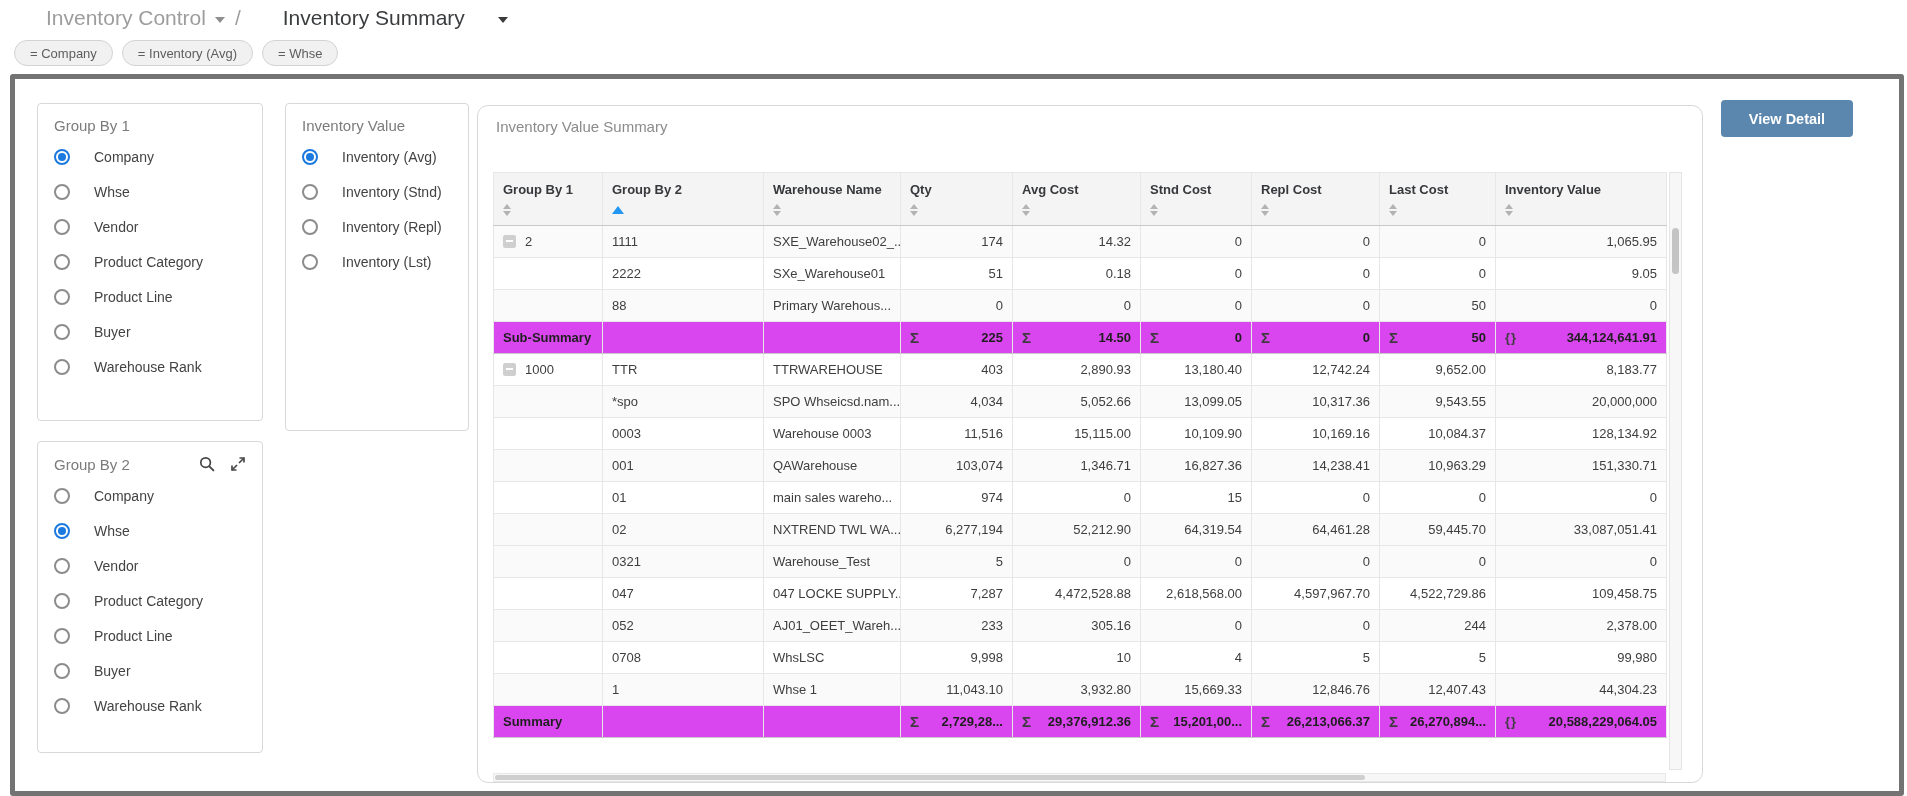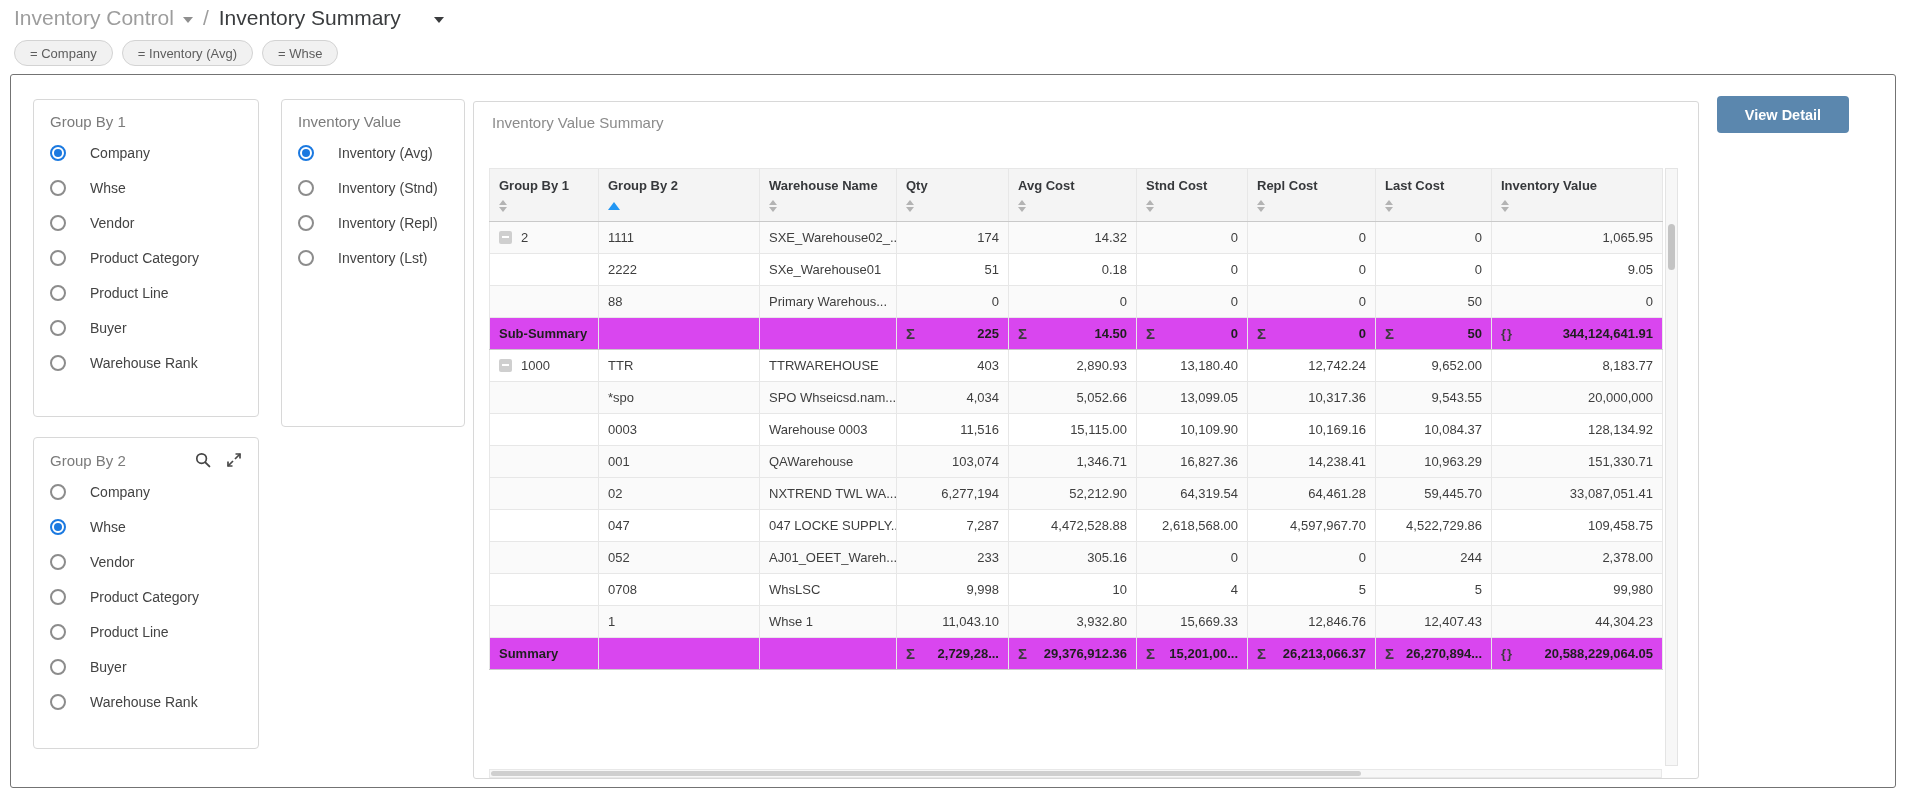--- a/index.html
+++ b/index.html
@@ -1,36 +1,36 @@
 <!DOCTYPE html>
 <html><head>
 <meta charset="utf-8">
 <style>
   html,body{margin:0;padding:0;width:1907px;height:796px;background:#ffffff;overflow:hidden;
     font-family:"Liberation Sans","DejaVu Sans",sans-serif;}
   .screen{position:relative;width:1907px;height:796px;}
 
   
   .breadcrumb{position:absolute;left:14px;top:6px;display:flex;align-items:center;gap:10px;font-size:21px;}
-  .bc-item{display:flex;align-items:center;gap:9px;cursor:pointer;}
+  .bc-item{display:flex;align-items:center;gap:9px;cursor:pointer;margin-left:32px;}
   .bc-parent{color:#9d9d9d;}
   .bc-sep{color:#9d9d9d;}
   .bc-current{color:#3a3c3e;gap:33px;}
   .caret{width:0;height:0;border-left:5px solid transparent;border-right:5px solid transparent;
     border-top:6px solid #8f8f8f;margin-top:4px;}
   .caret.dark{border-top-color:#3a3c3e;}
 
   
   .chips{position:absolute;left:14px;top:40px;display:flex;gap:9px;}
   .chip{background:#f1f1f1;border:1px solid #d3d3d3;border-radius:13px;height:26px;
     padding:0 15px;font-size:13px;color:#5d5d5d;font-family:inherit;cursor:pointer;display:flex;align-items:center;}
 
   
   .outer-card{position:absolute;left:10px;top:74px;width:1884px;height:712px;background:#fff;
-    border:1px solid #737373;border-radius:3px;}
+    border:5px solid #737373;border-radius:3px;}
 
   
   .panel{position:absolute;background:#fff;border:1px solid #d8d8d8;border-radius:4px;box-sizing:border-box;}
   .panel-gb1{left:22px;top:24px;width:226px;height:318px;}
   .panel-inv{left:270px;top:24px;width:184px;height:328px;}
   .panel-gb2{left:22px;top:362px;width:226px;height:312px;}
   .panel-title{display:flex;align-items:center;justify-content:space-between;
     padding:13px 15px 5px 16px;color:#7b7b7b;font-size:15px;}
   .ticons{display:flex;align-items:center;gap:13px;}
   .ticon{width:18px;height:18px;cursor:pointer;display:block;}
@@ -41,21 +41,21 @@
   .radio.on::after{content:"";position:absolute;left:2px;top:2px;right:2px;bottom:2px;
     background:#1b79e0;border-radius:50%;}
   .option-label{font-size:14px;color:#434343;}
 
   
   .view-detail{position:absolute;left:1706px;top:21px;width:132px;height:37px;background:#5b87ae;
     color:#fff;border:none;border-radius:4px;font-size:14.5px;font-weight:bold;font-family:inherit;cursor:pointer;}
 
   
   .table-card{position:absolute;left:462px;top:26px;width:1226px;height:678px;
-    border:1px solid #d8d8d8;border-radius:3px;box-sizing:border-box;}
+    border:1px solid #d8d8d8;border-radius:11px;box-sizing:border-box;}
   .table-title{position:absolute;left:18px;top:12px;font-size:15px;color:#8b8b8b;}
   .grid-wrap{position:absolute;left:15px;top:66px;width:1198px;}
 
   table.grid{border-collapse:collapse;table-layout:fixed;width:1173px;font-size:13px;color:#3e3e3e;}
   table.grid,.grid th,.grid td{border:1px solid #e7e7e7;}
   table.grid{border-color:#d4d4d4;}
   .grid thead th{background:#f4f4f4;height:52px;vertical-align:top;padding:0;text-align:left;
     border-bottom:1px solid #c9c9c9;cursor:pointer;}
   .th-label{padding:9px 9px 0 9px;font-weight:bold;font-size:13px;color:#36383b;
     white-space:nowrap;overflow:hidden;}
@@ -452,30 +452,52 @@
                 <td class="gcol"></td>
                 <td>001</td>
                 <td>QAWarehouse</td>
                 <td class="num">103,074</td>
                 <td class="num">1,346.71</td>
                 <td class="num">16,827.36</td>
                 <td class="num">14,238.41</td>
                 <td class="num">10,963.29</td>
                 <td class="num">151,330.71</td>
               </tr>
+              <tr>
+                <td class="gcol"></td>
+                <td>01</td>
+                <td>main sales wareho...</td>
+                <td class="num">974</td>
+                <td class="num">0</td>
+                <td class="num">15</td>
+                <td class="num">0</td>
+                <td class="num">0</td>
+                <td class="num">0</td>
+              </tr>
               <tr class="stripe">
                 <td class="gcol"></td>
                 <td>02</td>
                 <td>NXTREND TWL WA...</td>
                 <td class="num">6,277,194</td>
                 <td class="num">52,212.90</td>
                 <td class="num">64,319.54</td>
                 <td class="num">64,461.28</td>
                 <td class="num">59,445.70</td>
                 <td class="num">33,087,051.41</td>
+              </tr>
+              <tr class="stripe">
+                <td class="gcol"></td>
+                <td>0321</td>
+                <td>Warehouse_Test</td>
+                <td class="num">5</td>
+                <td class="num">0</td>
+                <td class="num">0</td>
+                <td class="num">0</td>
+                <td class="num">0</td>
+                <td class="num">0</td>
               </tr>
               <tr>
                 <td class="gcol"></td>
                 <td>047</td>
                 <td>047 LOCKE SUPPLY...</td>
                 <td class="num">7,287</td>
                 <td class="num">4,472,528.88</td>
                 <td class="num">2,618,568.00</td>
                 <td class="num">4,597,967.70</td>
                 <td class="num">4,522,729.86</td>

